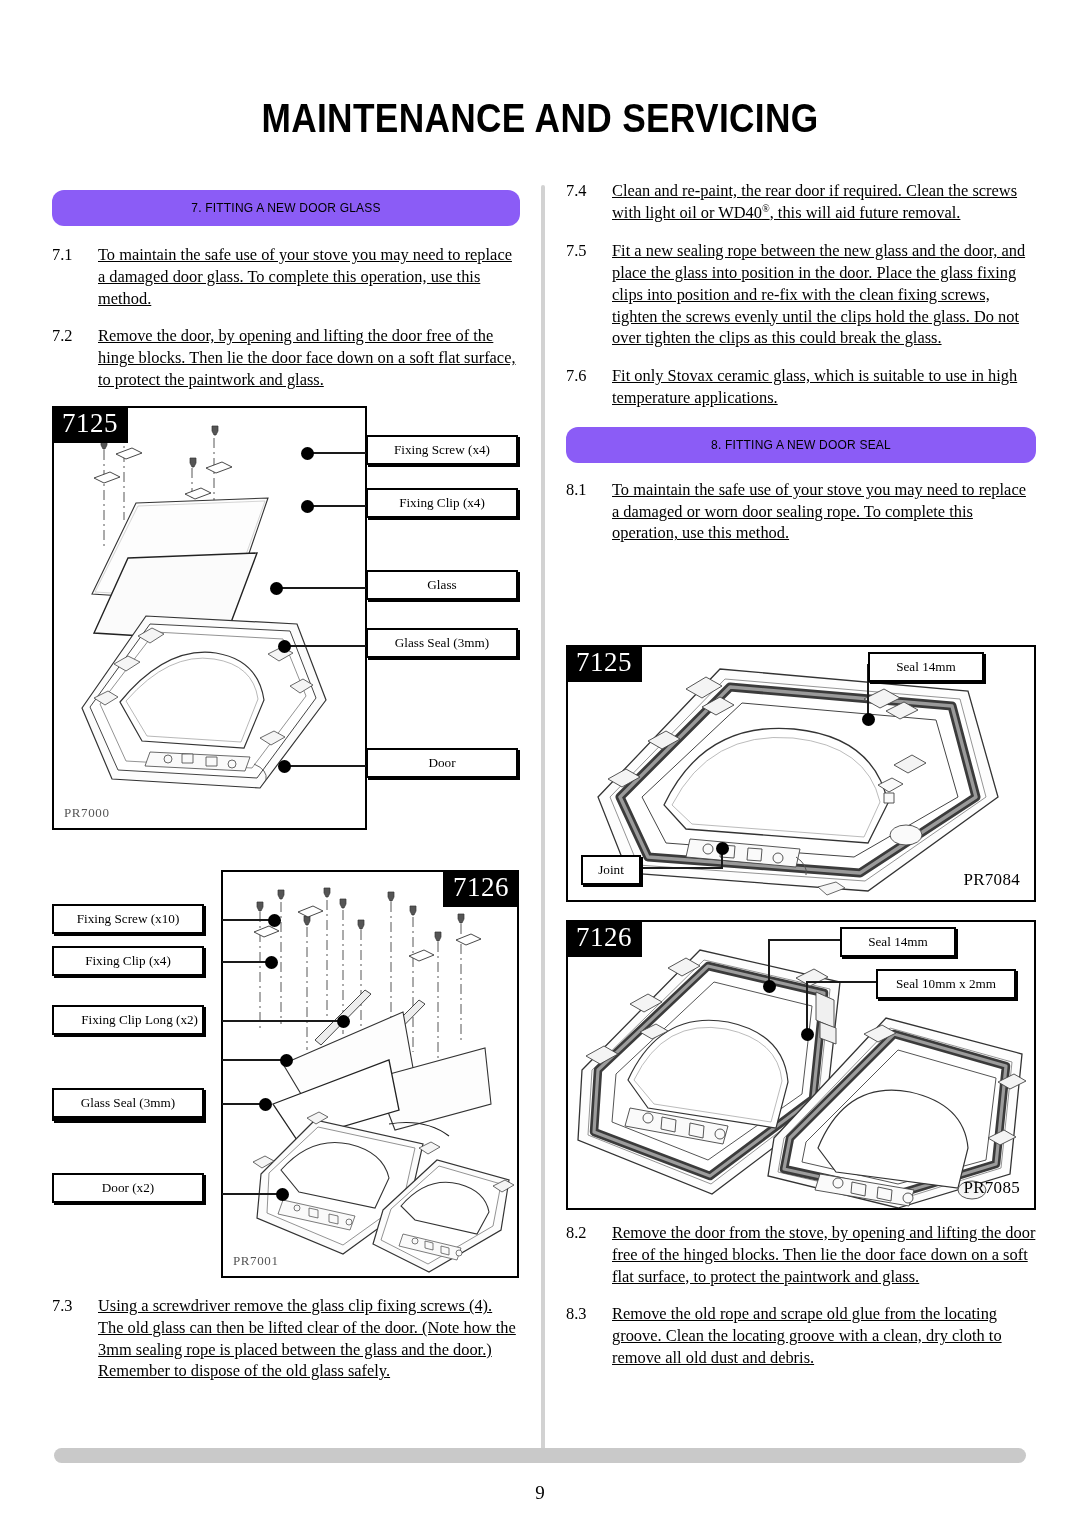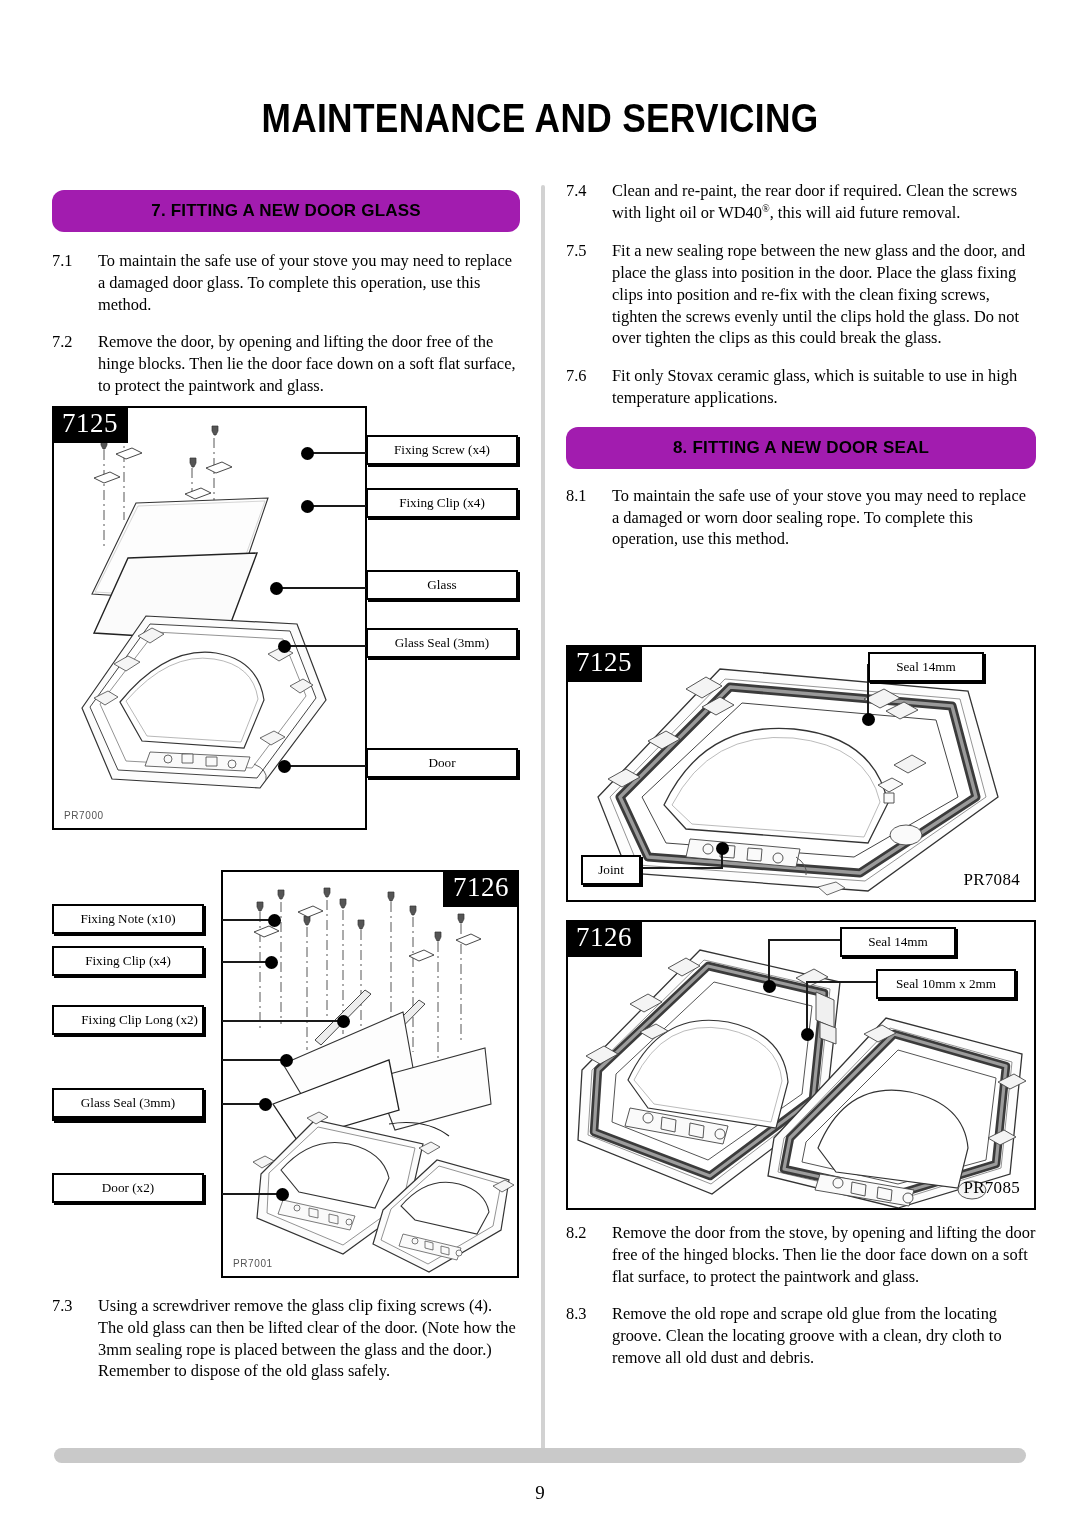--- a/index.html
+++ b/index.html
@@ -50,45 +50,46 @@
     left: 541px;
     top: 185px;
     width: 4px;
     height: 1265px;
     background: #d2d2d2;
     border-radius: 2px;
   }
 
   
   .section-head {
-    background: #a21caf;
+    background: #8b5cf6;
     border-radius: 12px;
     text-align: center;
     font-family: "Liberation Sans", sans-serif;
-    font-weight: bold;
-    font-size: 17px;
+    font-weight: normal;
+    font-size: 12px;
     letter-spacing: 0.2px;
     padding: 11px 0 11px 0;
     margin: 0 0 18px 0;
   }
   .section-head.right { margin-bottom: 16px; }
 
   
   .para {
     display: flex;
     margin-bottom: 16px;
     font-size: 16.4px;
     line-height: 1.33;
   }
   .para .num {
     width: 46px;
     flex: 0 0 46px;
   }
   .para .body {
     flex: 1 1 auto;
+    text-decoration: underline;
   }
   sup.reg { font-size: 0.62em; vertical-align: super; }
 
   
   .figure {
     position: relative;
     border: 2px solid #000;
     background: #fff;
     box-sizing: border-box;
   }
@@ -100,22 +101,22 @@
     font-size: 27px;
     line-height: 1;
     padding: 4px 10px 6px 10px;
     letter-spacing: 0.5px;
   }
   .badge.tl { top: -2px; left: -2px; }
   .badge.tr { top: -2px; right: -2px; }
 
   .partcode {
     position: absolute;
-    font-family: Liberation Sans, sans-serif;
-    font-size: 10px;
+    font-family: Liberation Serif, serif;
+    font-size: 13px;
     color: #555;
     letter-spacing: 0.6px;
   }
   .prcode {
     position: absolute;
     font-family: "Liberation Serif", serif;
     font-size: 17px;
     letter-spacing: 0.3px;
   }
 
@@ -366,21 +367,21 @@
   <div class="dot" style="left:57px; top:182px;"></div>
   <div class="leader" style="left:-1px; top:187px; width:60px; height:2px;"></div>
 
   <div class="dot" style="left:36px; top:226px;"></div>
   <div class="leader" style="left:-1px; top:231px; width:39px; height:2px;"></div>
 
   <div class="dot" style="left:53px; top:316px;"></div>
   <div class="leader" style="left:-1px; top:321px; width:56px; height:2px;"></div>
 </div>
 
-<div class="callout" style="left:52px; top:904px; width:152px;">Fixing Note (x10)</div>
+<div class="callout" style="left:52px; top:904px; width:152px;">Fixing Screw (x10)</div>
 <div class="callout" style="left:52px; top:946px; width:152px;">Fixing Clip (x4)</div>
 <div class="callout" style="left:52px; top:1005px; width:152px;text-align:right;">Fixing Clip Long (x2)</div>
 <div class="callout" style="left:52px; top:1044px; width:152px;margin-top:47px;">Glass (x2)</div>
 <div class="callout" style="left:52px; top:1088px; width:152px;">Glass Seal (3mm)</div>
 <div class="callout" style="left:52px; top:1173px; width:152px;">Door (x2)</div>
 
 <div style="position:absolute; left:52px; top:1295px; width:468px;">
   <div class="para">
     <div class="num">7.3</div>
     <div class="body">Using a screwdriver remove the glass clip fixing screws (4). The old glass can then be lifted clear of the door. (Note how the 3mm sealing rope is placed between the glass and the door.) Remember to dispose of the old glass safely.</div>

